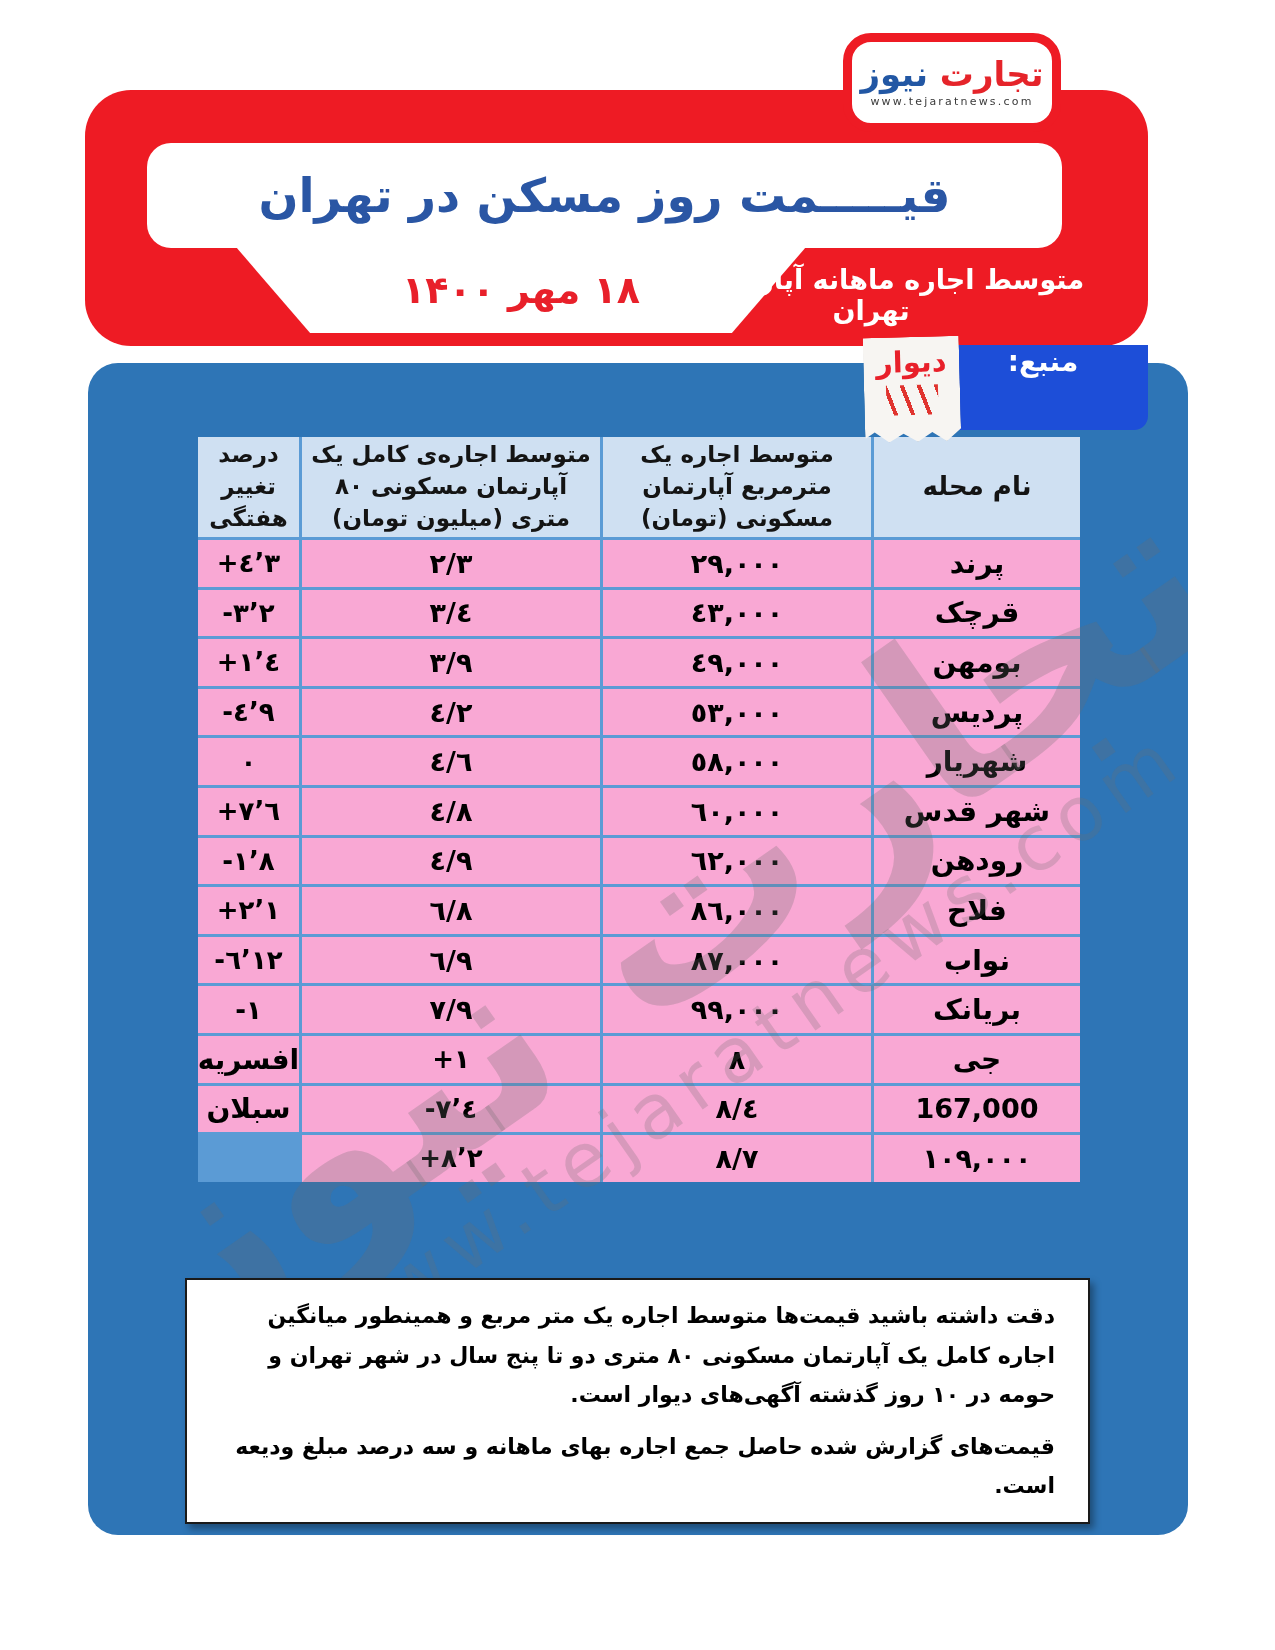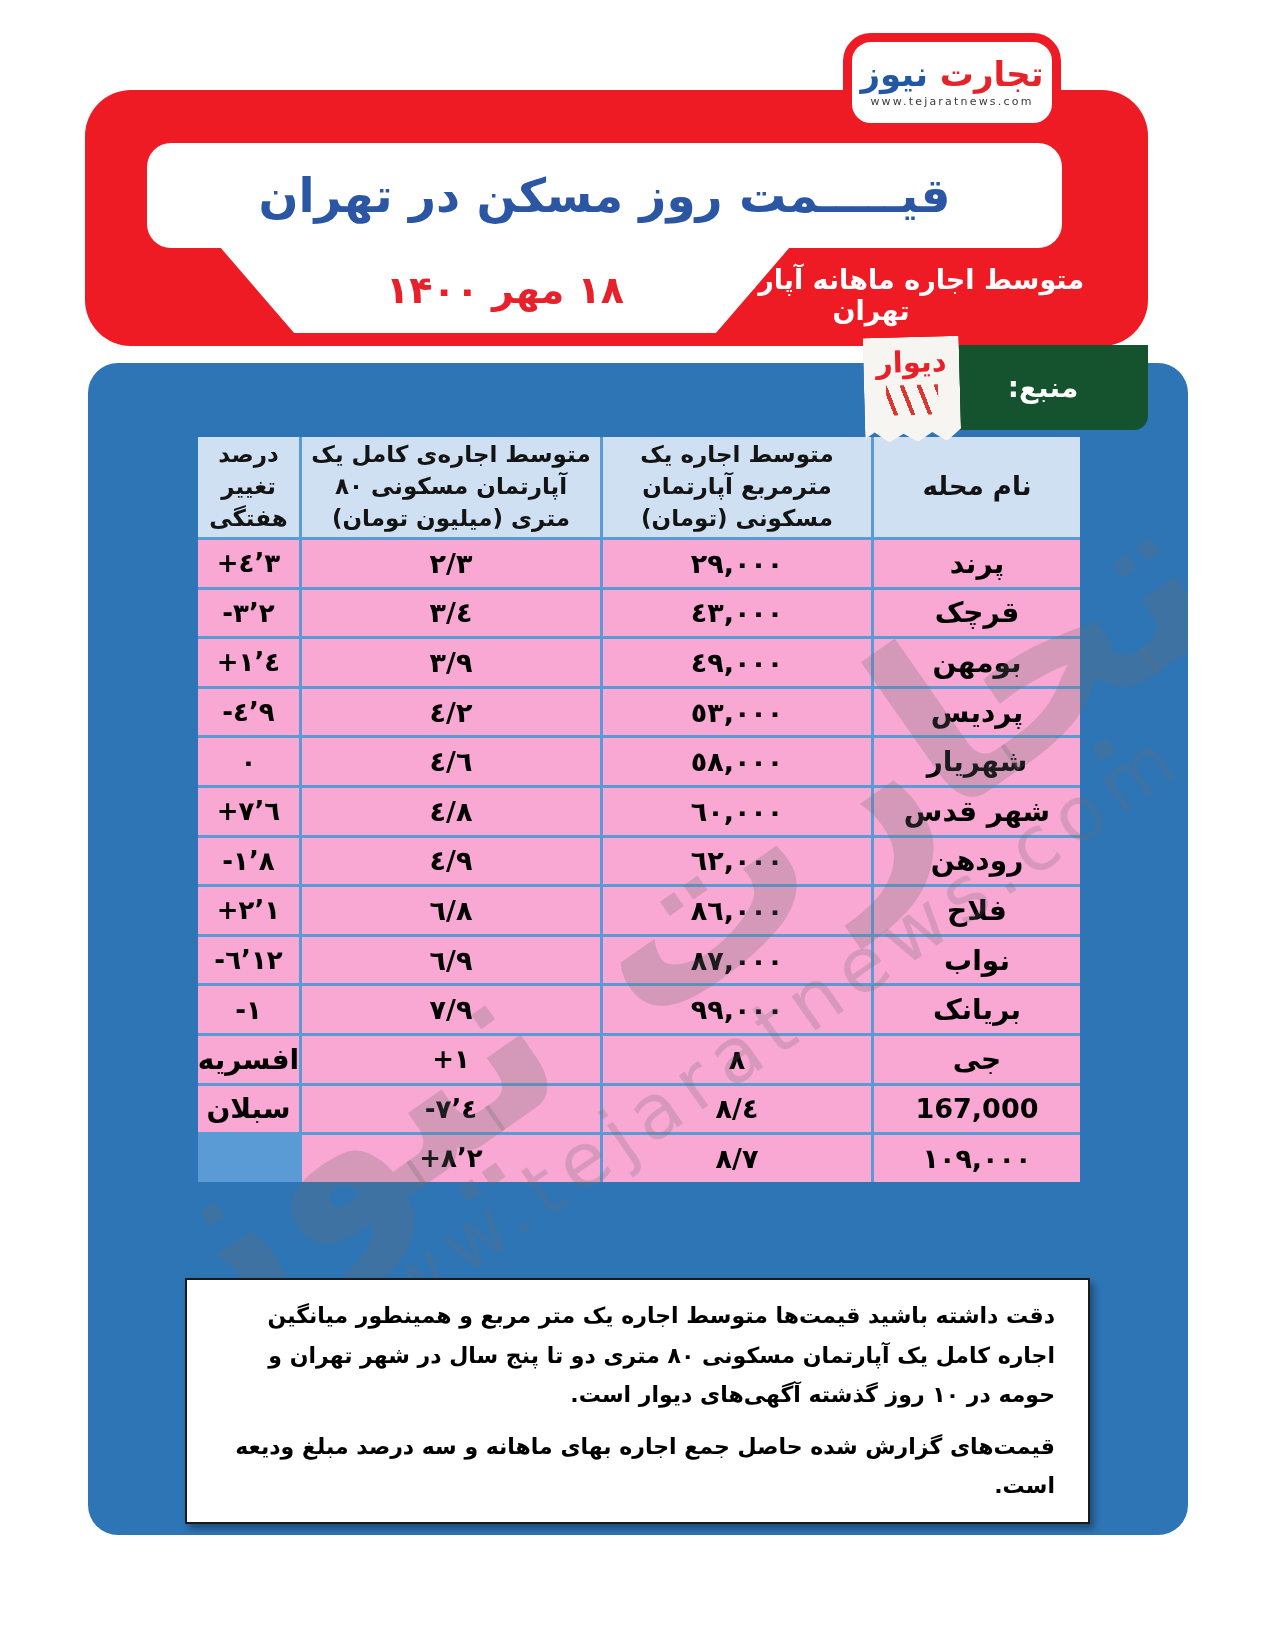--- a/index.html
+++ b/index.html
@@ -16,21 +16,21 @@
   }
   .title-box{
     position:absolute;left:147px;top:143px;width:915px;height:105px;
     background:#ffffff;border-radius:24px;
     display:flex;align-items:center;justify-content:center;
   }
   .main-title{
     color:#2a56a4;font-size:47px;font-weight:bold;text-align:right;
   }
   .date-trap{
-    position:absolute;left:220px;top:247px;width:570px;height:86px;
+    position:absolute;left:236px;top:247px;width:570px;height:86px;
     background:#ffffff;
     clip-path:polygon(0 0,100% 0,87% 100%,13% 100%);
     display:flex;align-items:center;justify-content:center;
   }
   .date-text{color:#e8202a;font-size:38px;font-weight:bold;}
   .subtitle{
     position:absolute;left:640px;top:264px;width:462px;
     color:#ffffff;font-size:27px;font-weight:bold;text-align:center;
   }
 
@@ -42,22 +42,22 @@
     align-items:center;justify-content:center;z-index:5;
   }
   .logo-line{font-size:34px;font-weight:bold;line-height:1.05;}
   .logo-word-red{color:#e5242a;}
   .logo-word-blue{color:#2257a4;}
   .logo-url{font-size:11px;letter-spacing:2.2px;color:#3a3a3a;margin-top:2px;}
 
   
   .source-tab{
     position:absolute;left:868px;top:345px;width:280px;height:85px;
-    background:#14532d;border-radius:0 0 14px 14px;z-index:4;
-    display:flex;align-items:center;justify-content:center;
+    background:#1d4ed8;border-radius:0 0 14px 14px;z-index:4;
+    display:flex;align-items:flex-start;justify-content:center;
   }
   .source-label{color:#ffffff;font-size:28px;font-weight:bold;padding-left:70px;}
   .divar-paper{
     position:absolute;left:864px;top:337px;width:96px;height:105px;
     background:#f7f5f2;z-index:6;transform:rotate(-1.5deg);
     box-shadow:2px 3px 6px rgba(0,0,0,0.25);
     clip-path:polygon(0 0,100% 0,100% 88%,85% 100%,70% 91%,55% 100%,40% 92%,25% 100%,10% 90%,0 96%);
     display:flex;flex-direction:column;align-items:center;
   }
   .divar-name{color:#e8202a;font-size:29px;font-weight:bold;margin-top:8px;}

